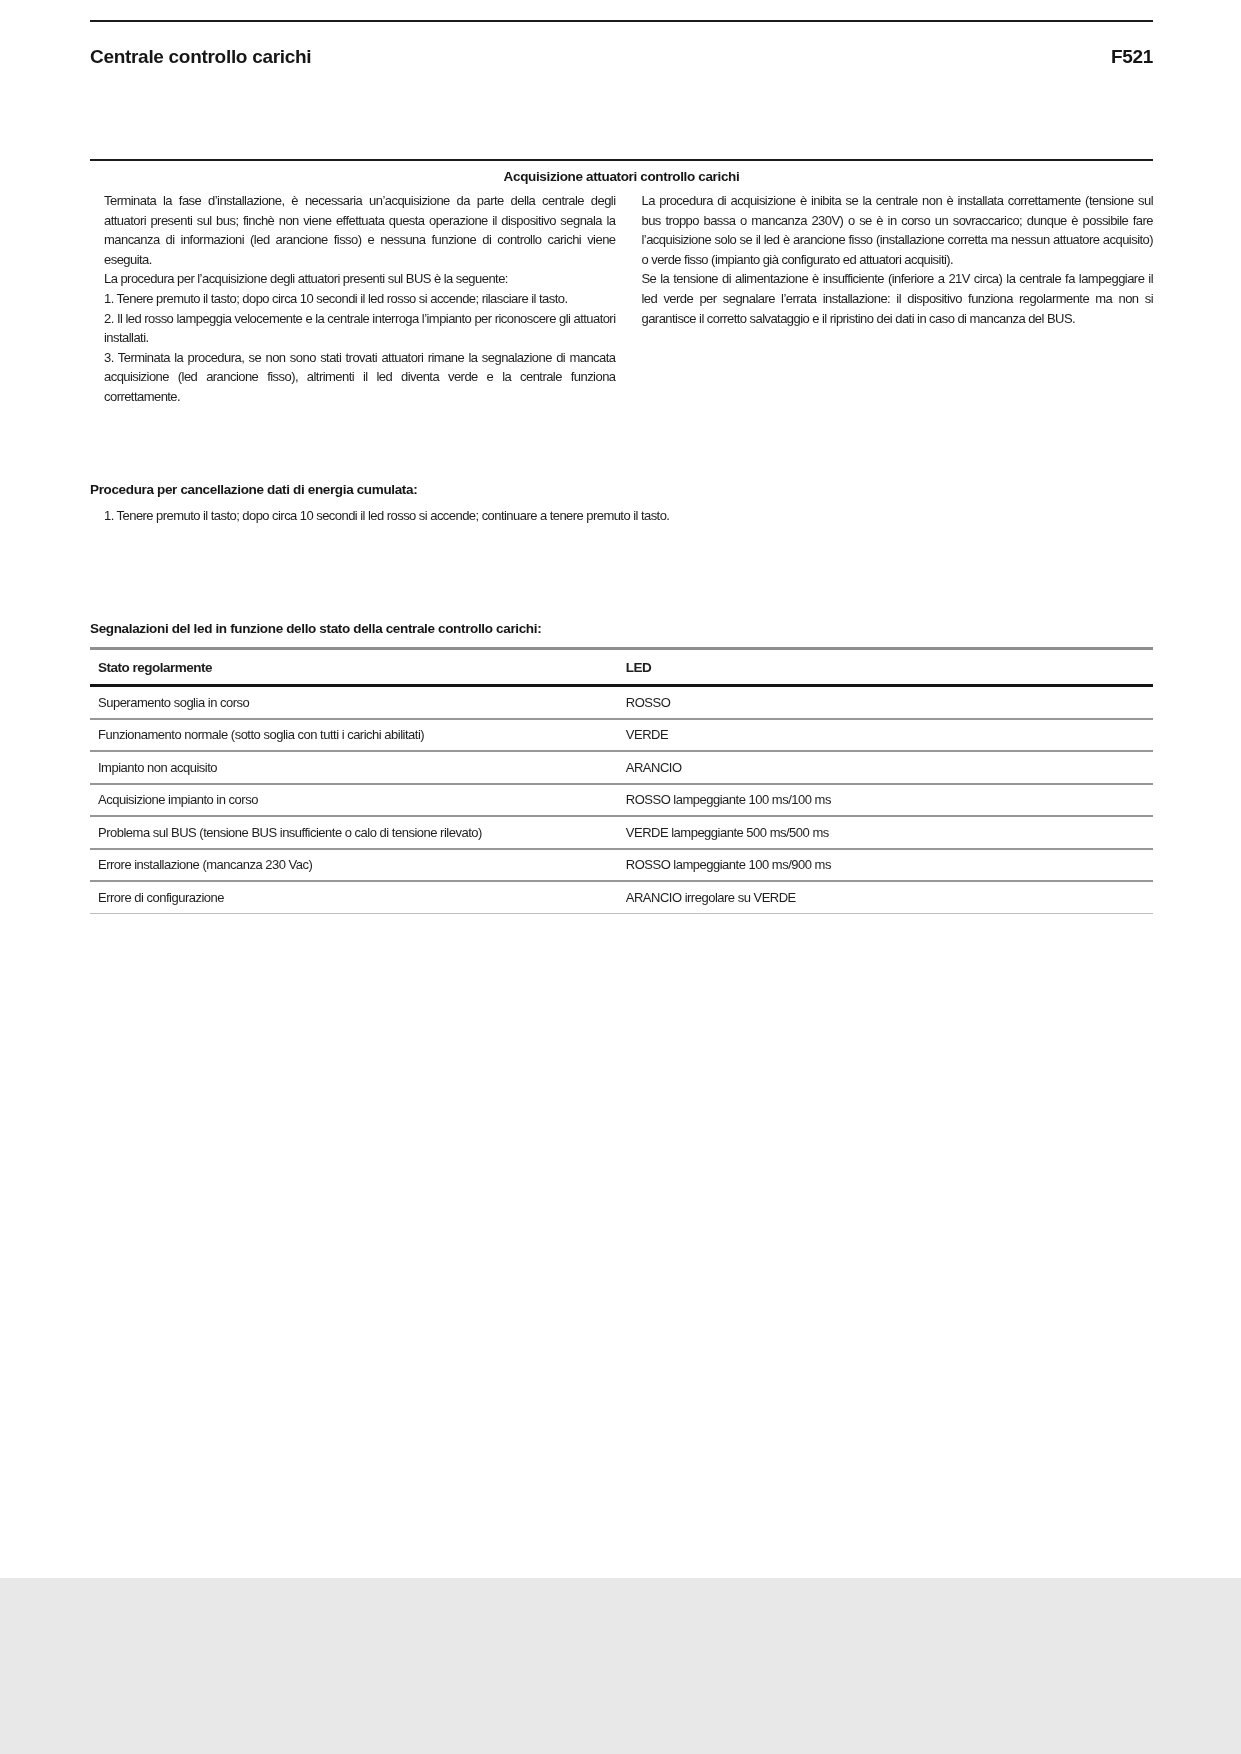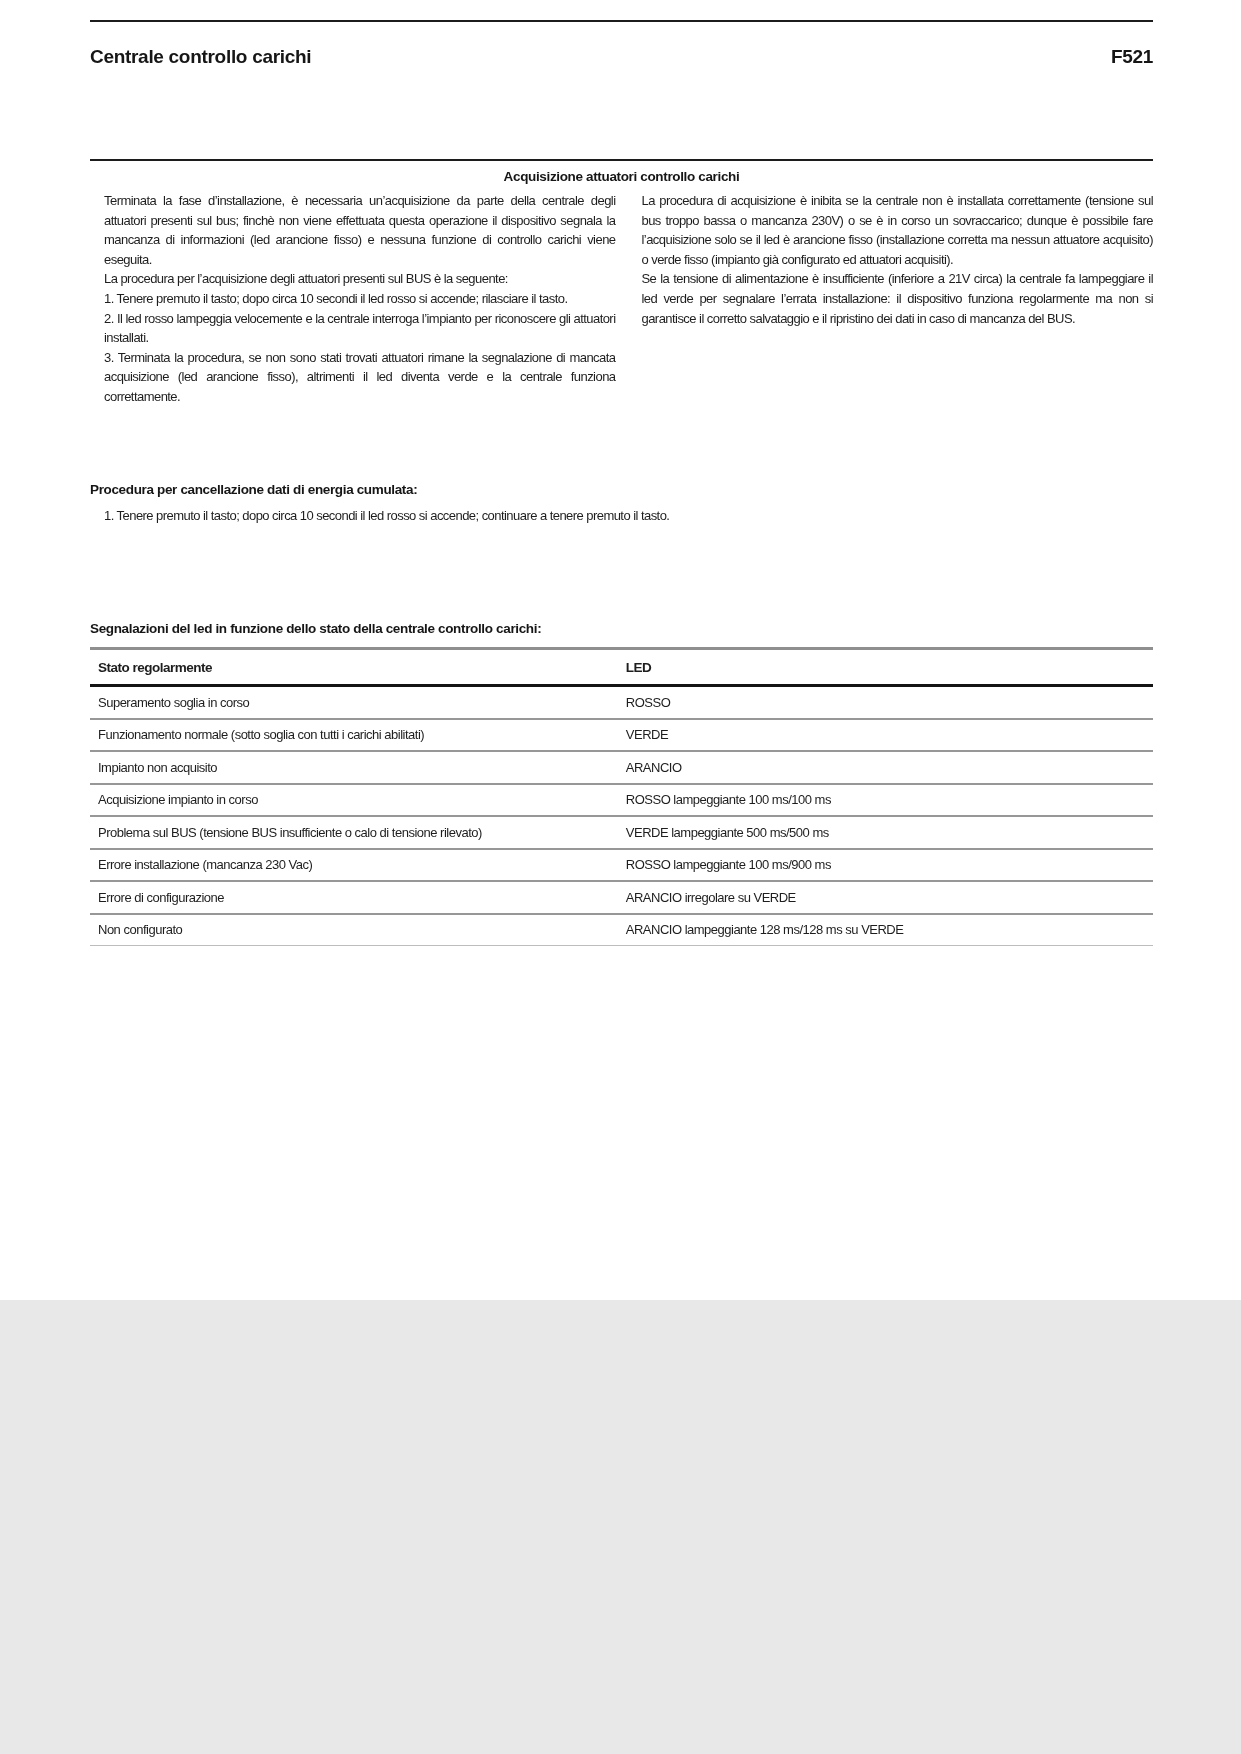--- a/index.html
+++ b/index.html
@@ -1,18 +1,18 @@
 <!DOCTYPE html>
 <html><head>
 <meta charset="utf-8">
 <style>
   html,body{margin:0;padding:0;background:#e8e8e8;}
   .page{
     position:relative;
-    width:1241px;height:1300px;
+    width:1241px;height:1578px;
     margin:0 auto;
     background:#ffffff;
     color:#1a1a1a;
     font-family:"Liberation Sans", sans-serif;
     overflow:hidden;
   }
   .rule{position:absolute;left:90px;right:88px;height:2px;background:#1c1c1c;}
   .rule.thin{height:2px;}
 
   
@@ -125,24 +125,20 @@
       <div class="tcell c2">VERDE lampeggiante 500 ms/500 ms</div>
     </div>
     <div class="trow">
       <div class="tcell c1">Errore installazione (mancanza 230 Vac)</div>
       <div class="tcell c2">ROSSO lampeggiante 100 ms/900 ms</div>
     </div>
     <div class="trow">
       <div class="tcell c1">Errore di configurazione</div>
       <div class="tcell c2">ARANCIO irregolare su VERDE</div>
     </div>
-    <div class="trow">
-      <div class="tcell c1">Non configurato</div>
-      <div class="tcell c2">ARANCIO lampeggiante 128 ms/128 ms su VERDE</div>
-    </div>
   </div>
 
   <div class="rule thin" style="top:1640px;"></div>
 
 
   <div class="rule thin" style="top:1710px;"></div>
 
   <div class="page-num">3</div>
 
 </div>

